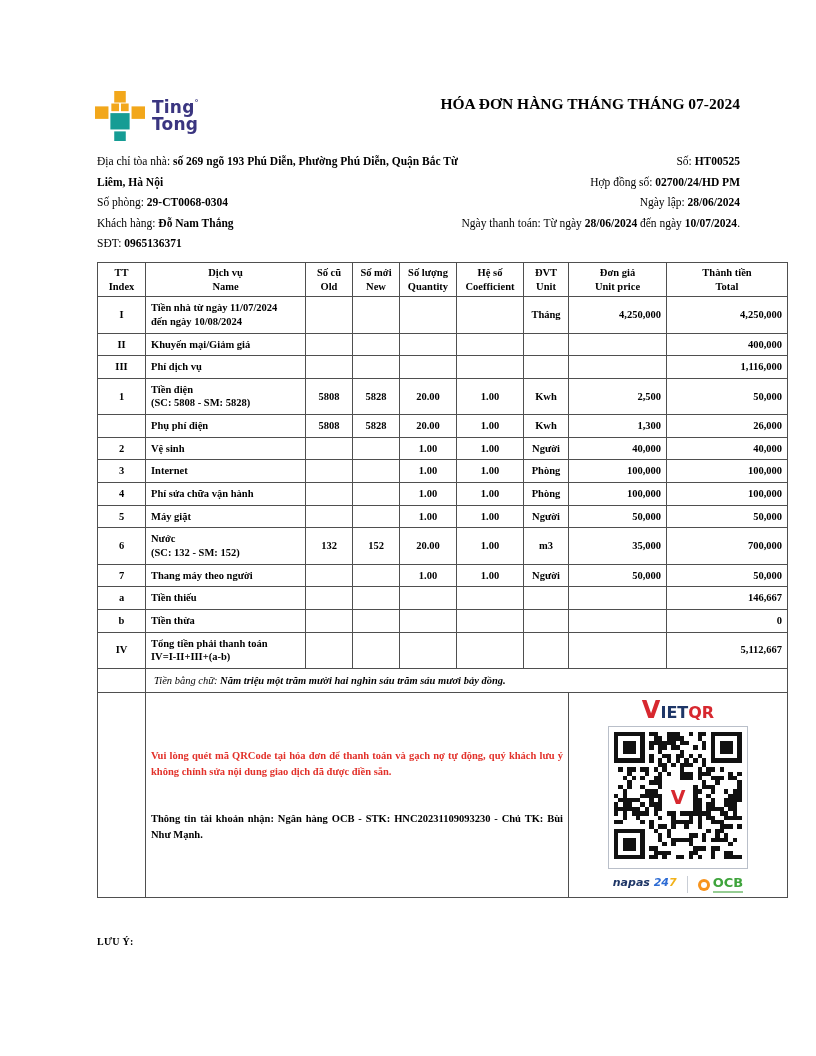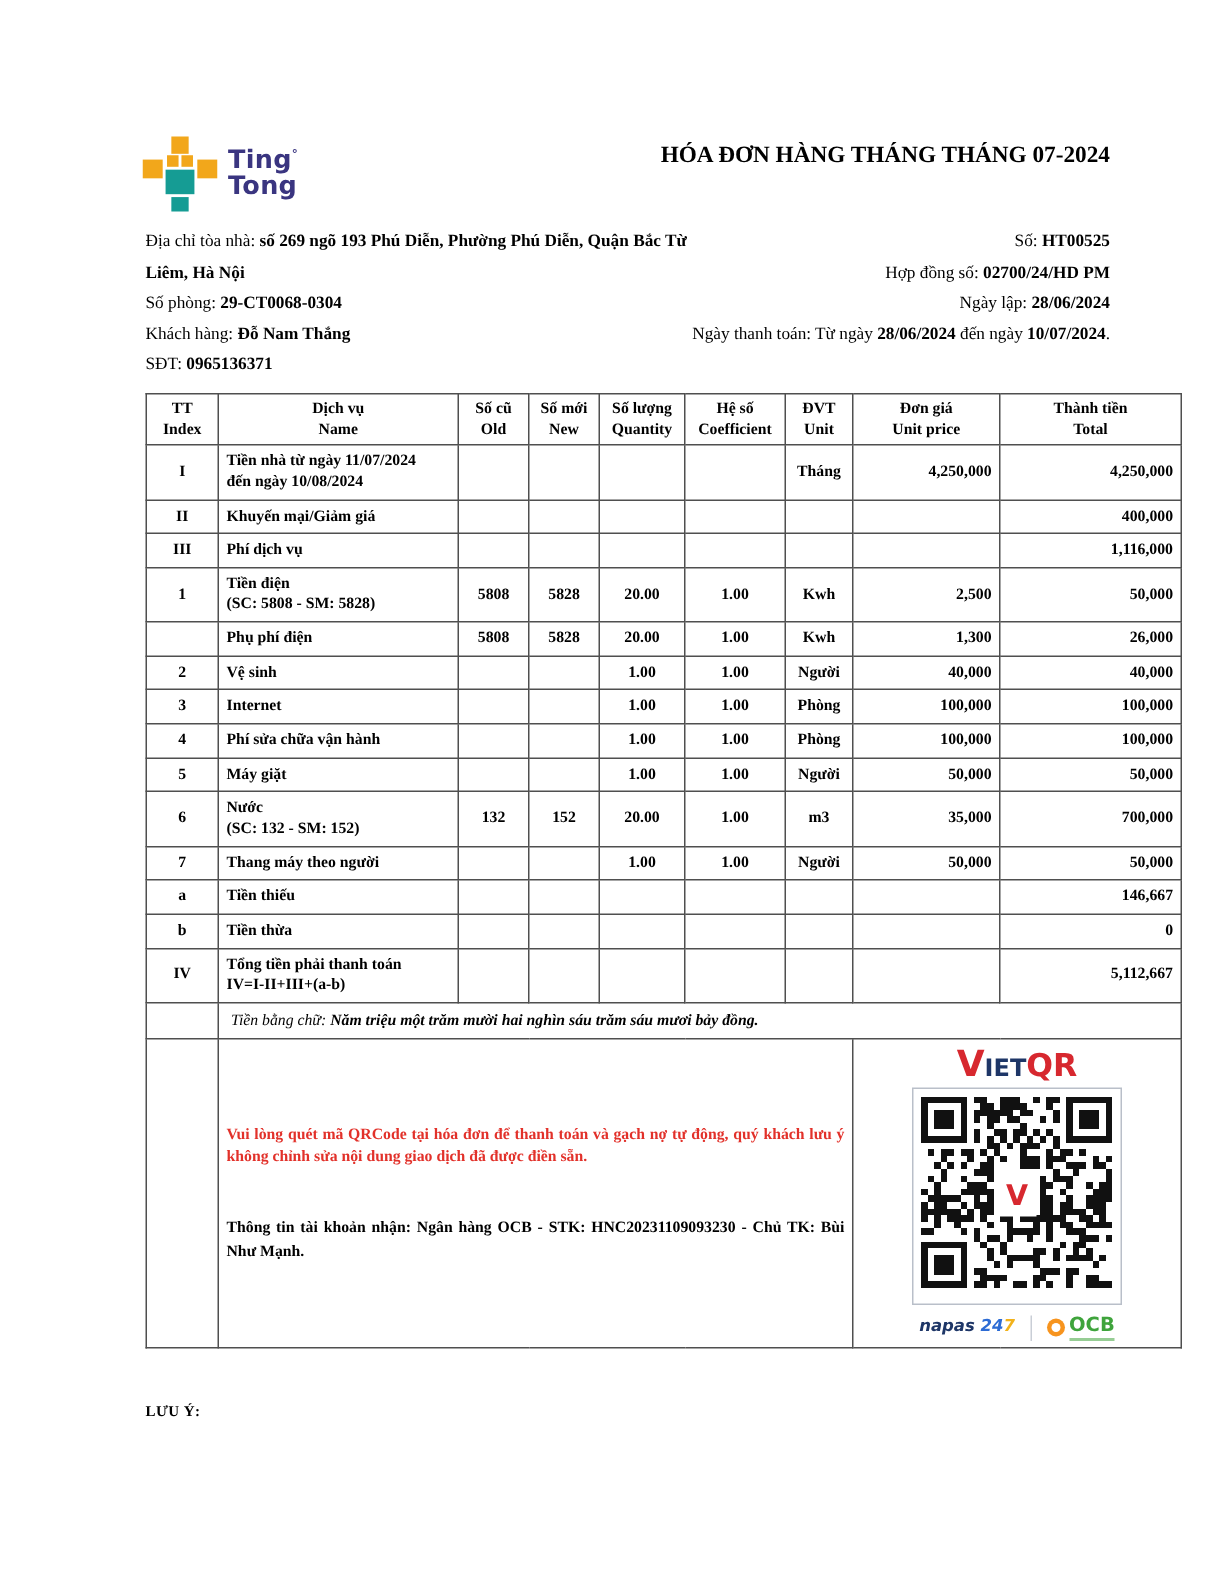--- a/index.html
+++ b/index.html
@@ -38,21 +38,21 @@
 
   
   td.pay-text-cell { vertical-align:middle; padding:14px 14px; font-weight:normal; font-size:12px; }
   .red-note { color:#E2312A; text-align:justify; line-height:1.5; margin-bottom:13px; }
   .acct { line-height:1.5; text-align:justify;margin-top:31px; }
   td.qr-cell { vertical-align:middle; padding:6px 0; }
   .qr-wrap { width:100%; display:flex; flex-direction:column; align-items:center; }
   .vietqr-logo { font-family:"DejaVu Sans","Liberation Sans",sans-serif; font-weight:800; line-height:1; margin-bottom:4px; letter-spacing:0; }
   .vq-v  { color:#D7282F; font-size:24px; }
   .vq-iet{ color:#1E3667; font-size:16px; }
-  .vq-qr { color:#D7282F; font-size:21px; }
+  .vq-qr { color:#D7282F; font-size:16px; }
   .qr-box { position:relative; border:1px solid #b9bfc9; background:#fff; padding:5px; }
   .qr-center-logo {
     position:absolute; left:50%; top:50%; transform:translate(-50%,-50%);
     width:26px; height:26px; background:#fff; display:flex; align-items:center; justify-content:center;
     font-family:"DejaVu Sans",sans-serif; font-weight:800; font-size:19px; color:#D7282F;
   }
   .qr-footer { display:flex; gap:10px; margin-top:7px; font-family:"DejaVu Sans","Liberation Sans",sans-serif; }
   .napas { font-style:italic; font-weight:800; font-size:11px; color:#1E3667; }
   .napas .n24 { color:#2C6BD4; } .napas .n7 { color:#F2B21B; }
   .qr-divider { width:1px; height:17px; background:#c9ced6; }

